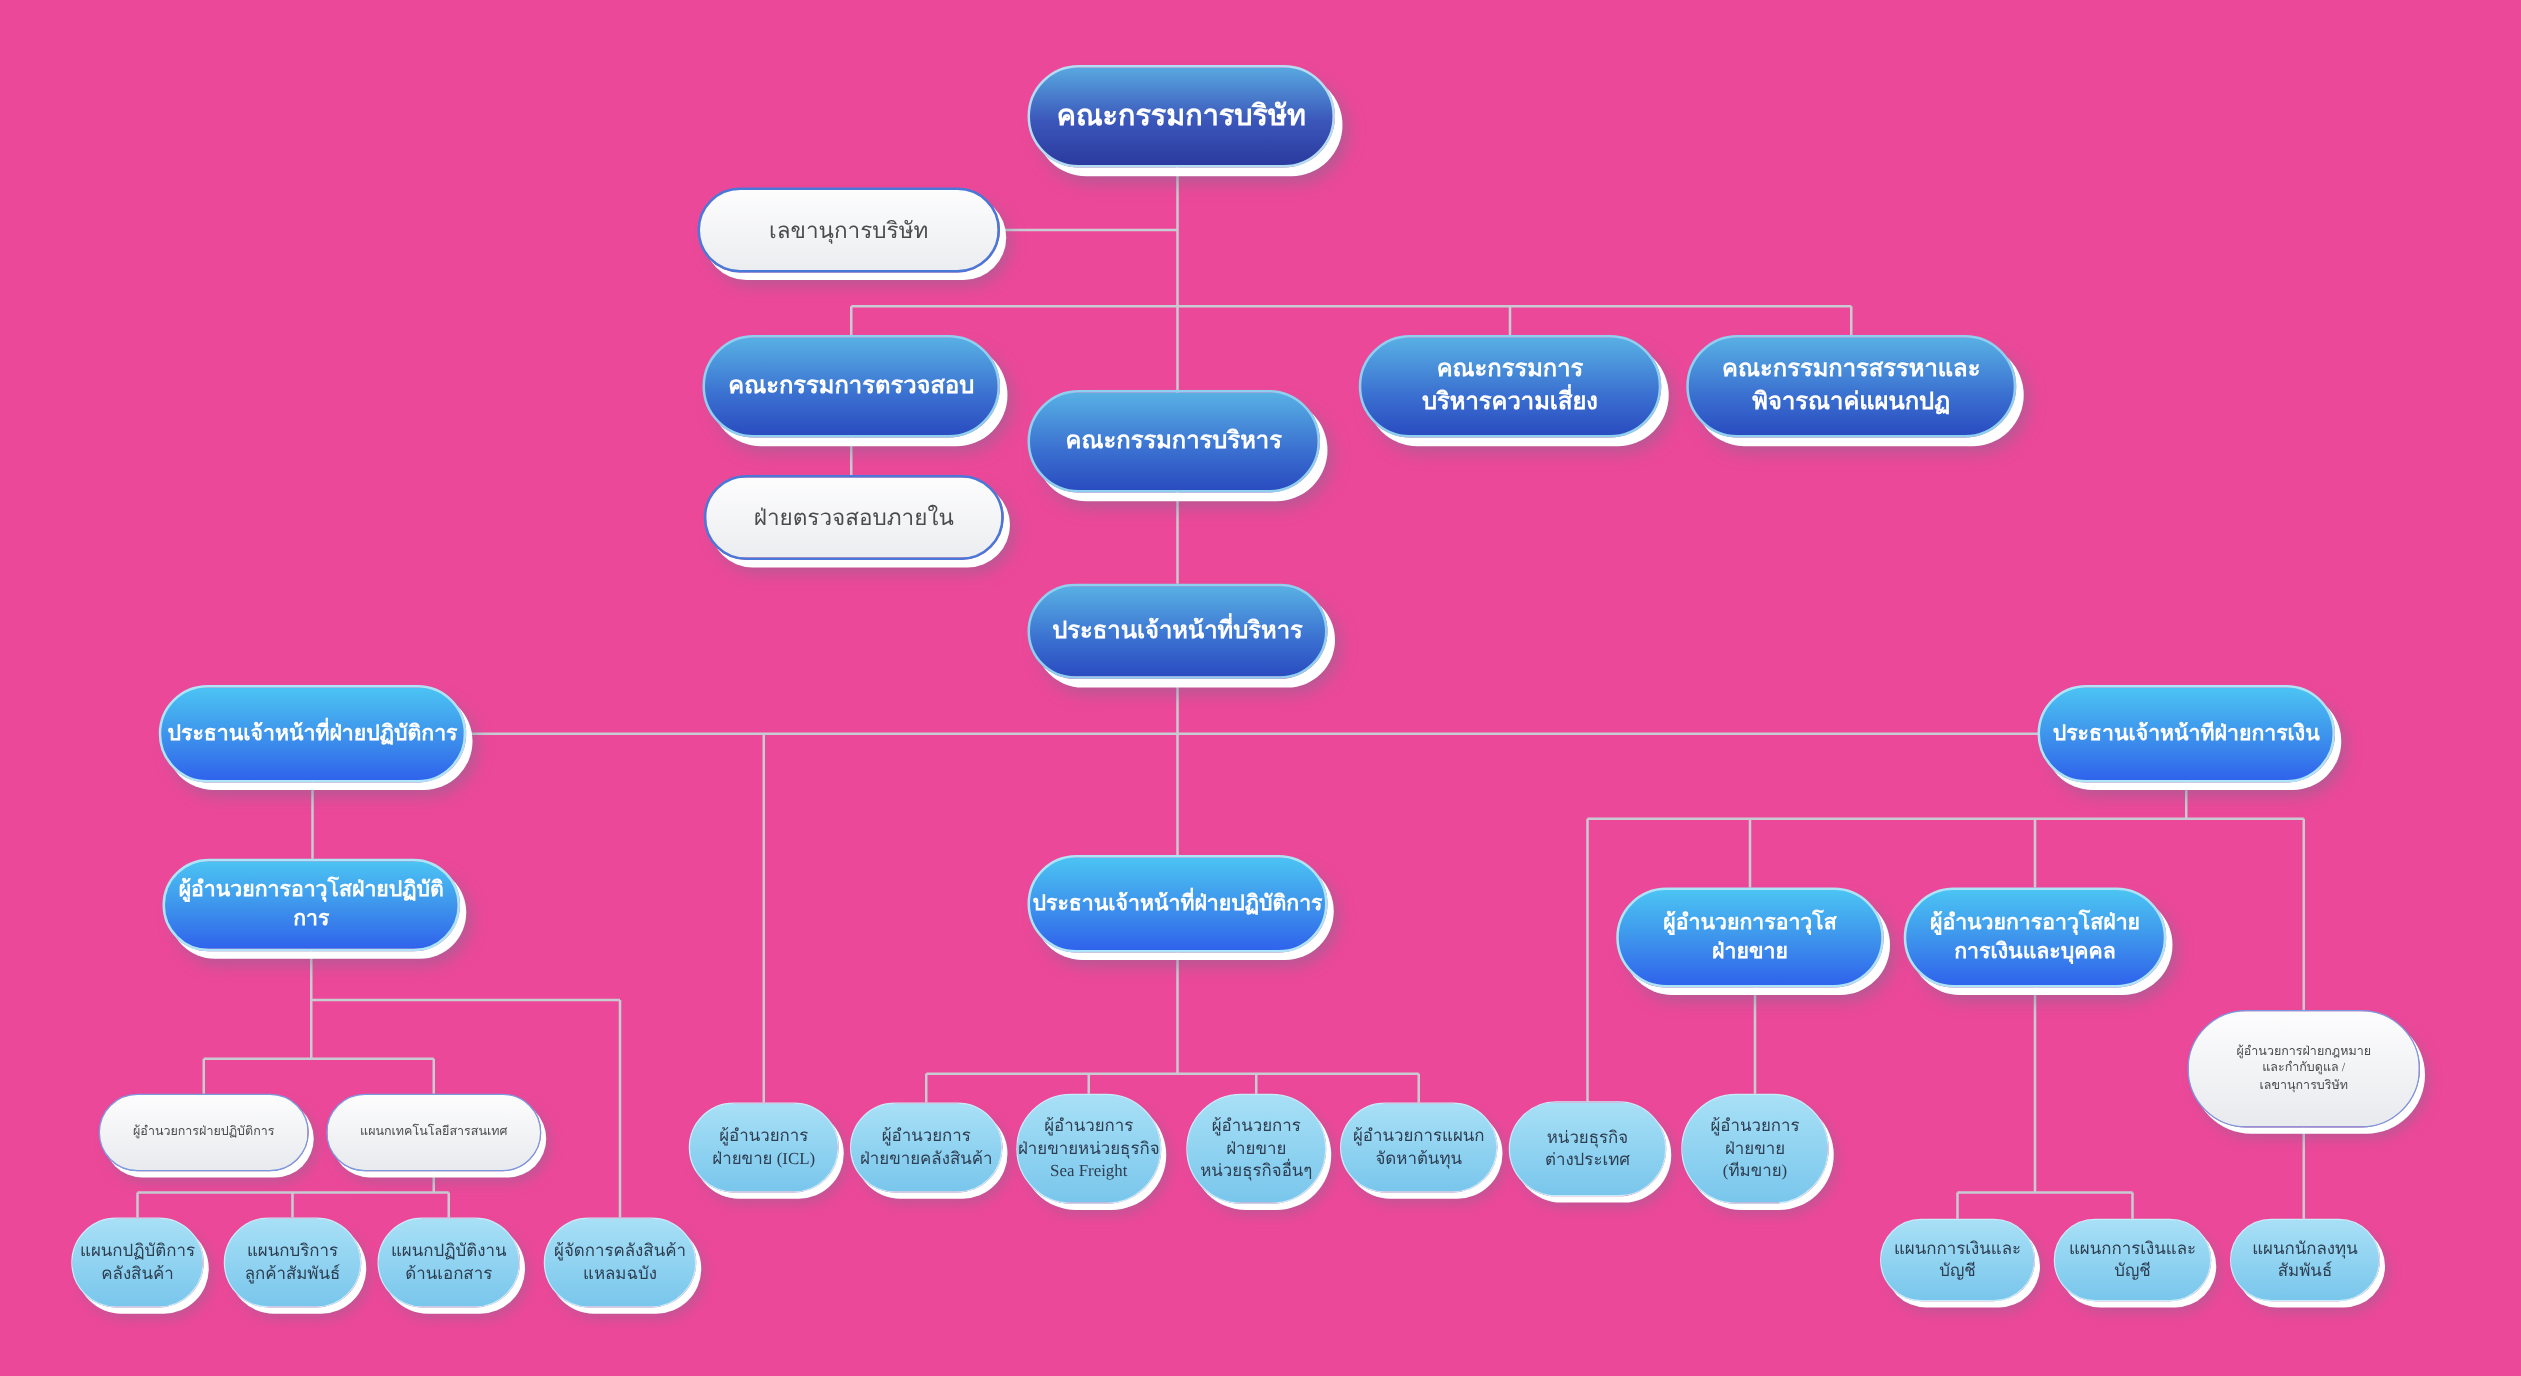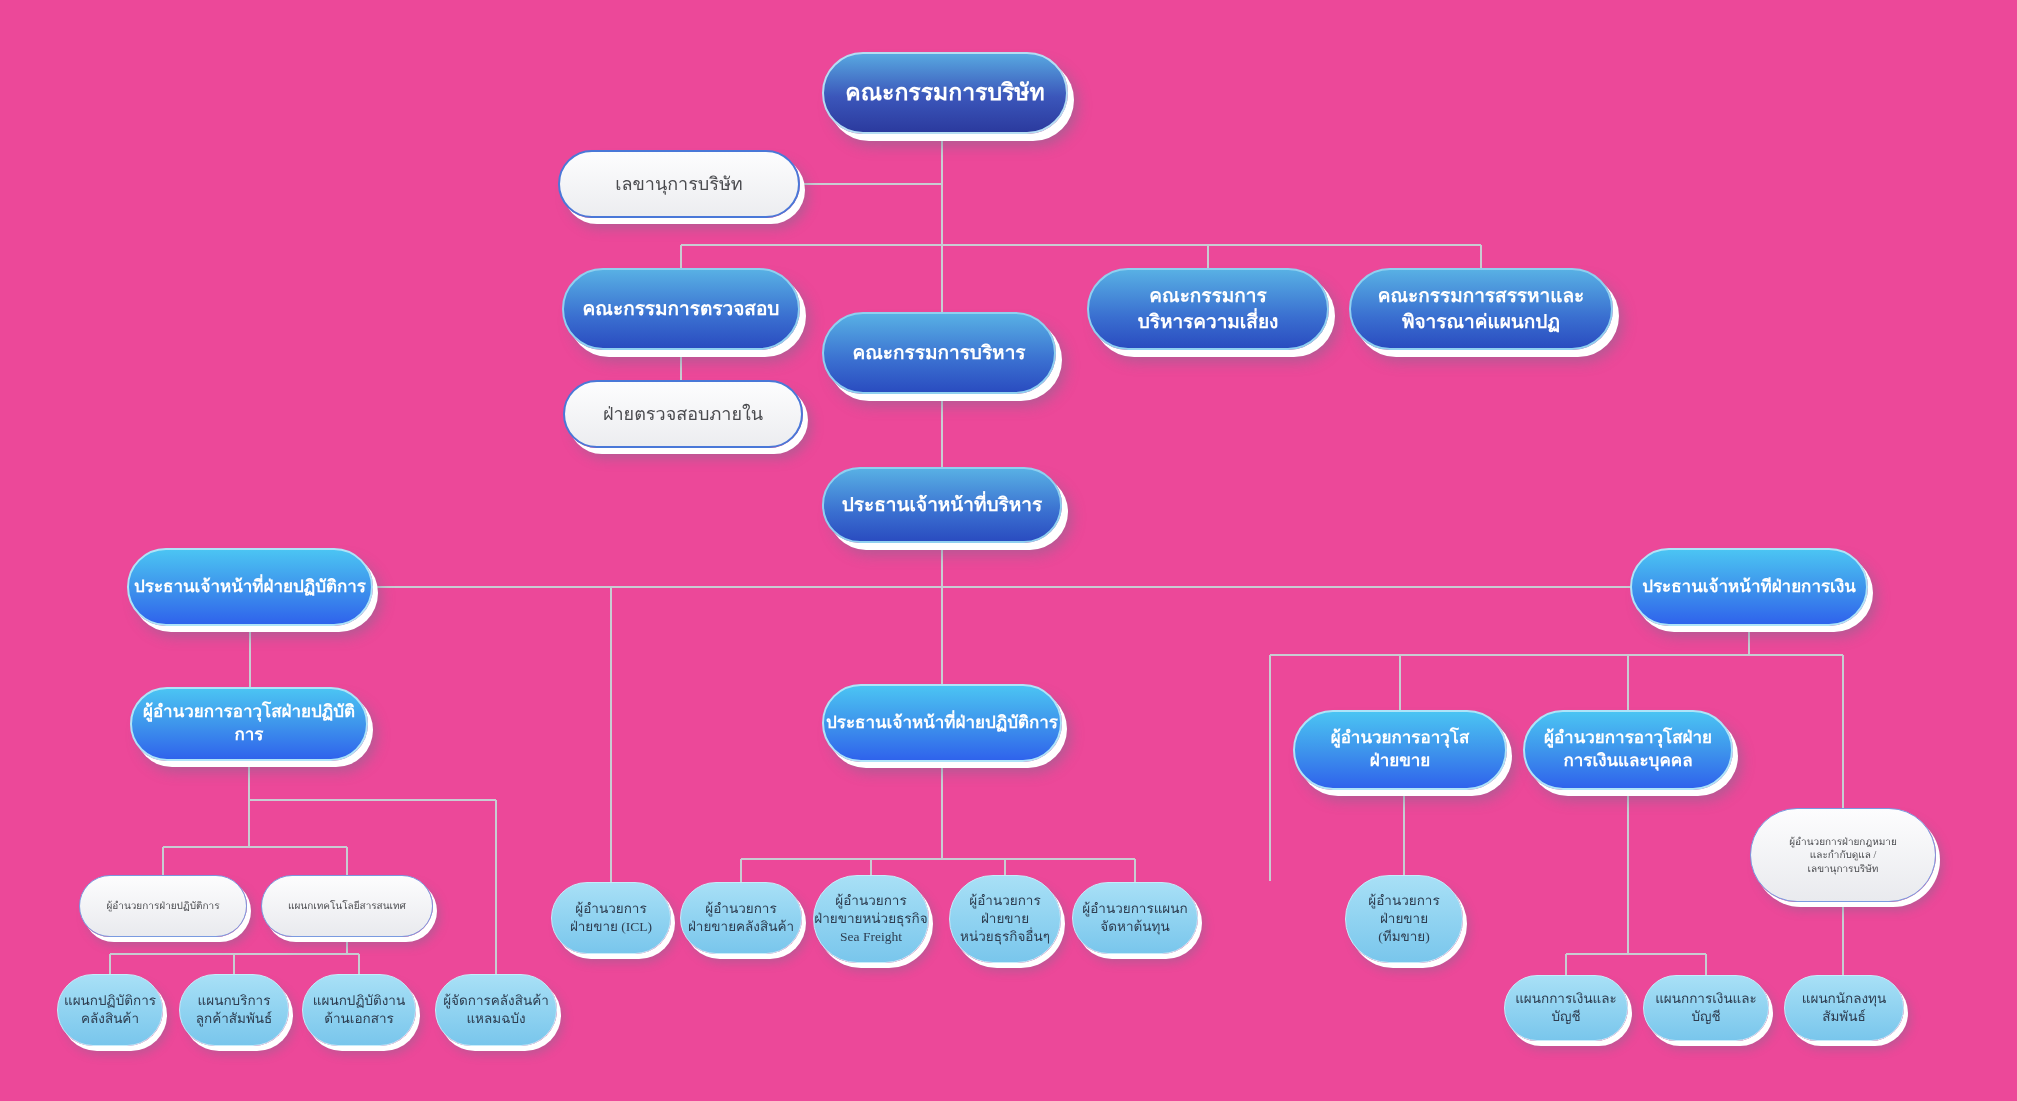--- a/index.html
+++ b/index.html
@@ -141,20 +141,22 @@
     <div class="node tier-dept" style="left: 680px; top: 882px; width: 122px; height: 72px;"><span>ผู้อำนวยการ
 ฝ่ายขายคลังสินค้า</span></div>
     <div class="node tier-dept" style="left: 813px; top: 875px; width: 116px; height: 88px;"><span>ผู้อำนวยการ
 ฝ่ายขายหน่วยธุรกิจ
 Sea Freight</span></div>
     <div class="node tier-dept" style="left: 949px; top: 875px; width: 112px; height: 88px;"><span>ผู้อำนวยการ
 ฝ่ายขาย
 หน่วยธุรกิจอื่นๆ</span></div>
     <div class="node tier-dept" style="left: 1072px; top: 882px; width: 126px; height: 72px;"><span>ผู้อำนวยการแผนก
 จัดหาต้นทุน</span></div>
+    <div class="node tier-dept" style="left: 1207px; top: 881px; width: 126px; height: 76px;"><span>หน่วยธุรกิจ
+ต่างประเทศ</span></div>
     <div class="node tier-dept" style="left: 1345px; top: 875px; width: 118px; height: 88px;"><span>ผู้อำนวยการ
 ฝ่ายขาย
 (ทีมขาย)</span></div>
     <div class="node tier-dept" style="left: 57px; top: 974px; width: 106px; height: 72px;"><span>แผนกปฏิบัติการ
 คลังสินค้า</span></div>
     <div class="node tier-dept" style="left: 179px; top: 974px; width: 110px; height: 72px;"><span>แผนกบริการ
 ลูกค้าสัมพันธ์</span></div>
     <div class="node tier-dept" style="left: 302px; top: 974px; width: 114px; height: 72px; justify-content: center;"><span>แผนกปฏิบัติงาน
 ด้านเอกสาร</span></div>
     <div class="node tier-dept" style="left: 435px; top: 974px; width: 122px; height: 72px;"><span>ผู้จัดการคลังสินค้า

